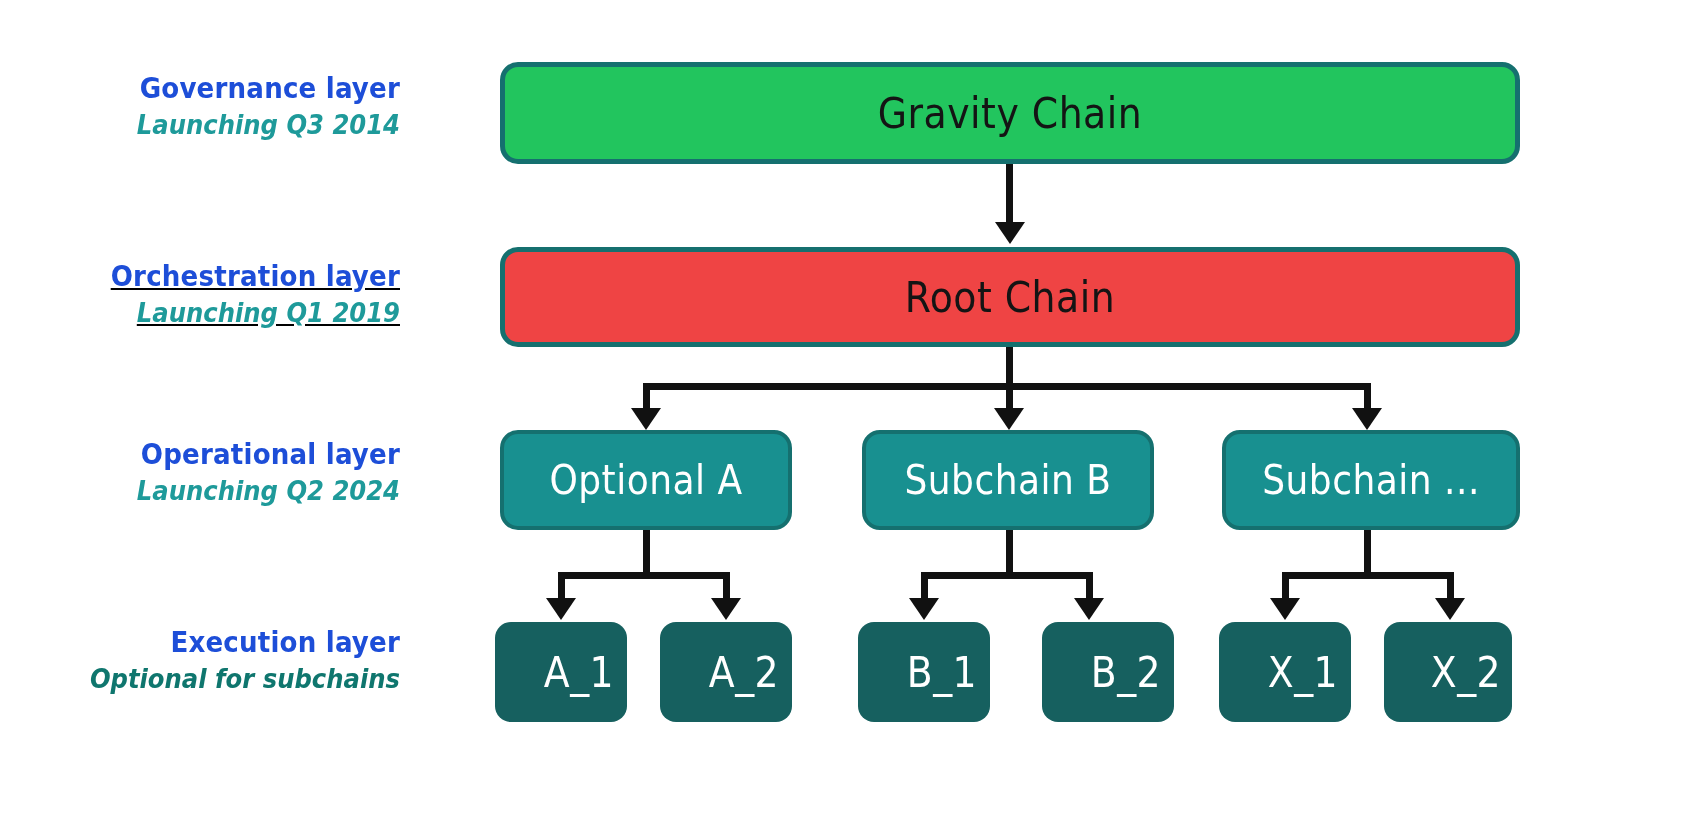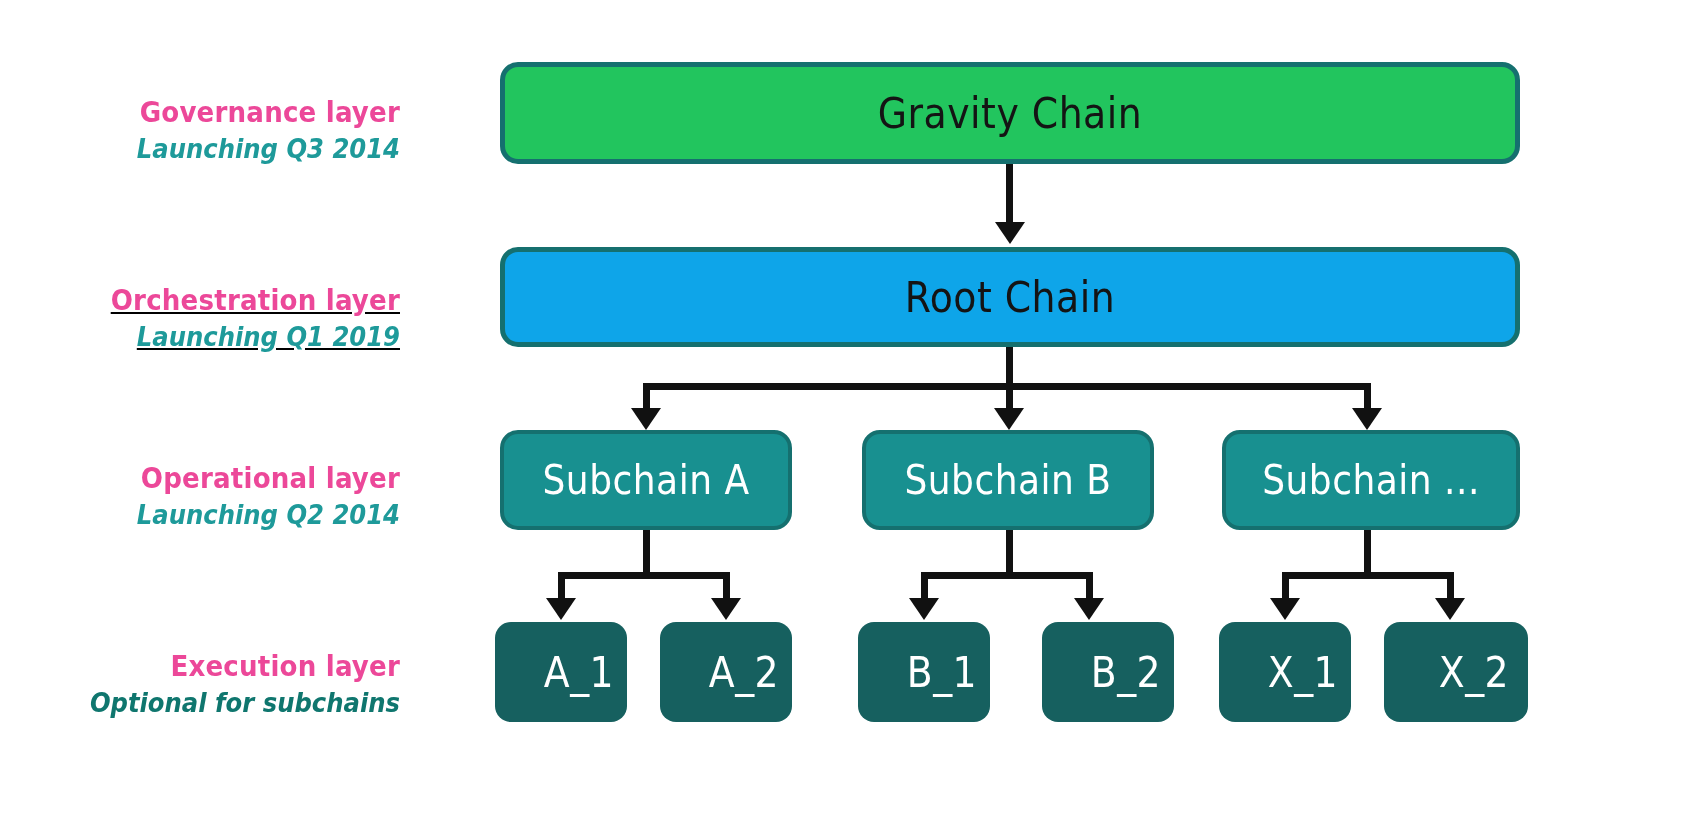--- a/index.html
+++ b/index.html
@@ -14,25 +14,24 @@
   
   .layer-label{
     position:absolute;
     right:1286px;            
     text-align:right;
     white-space:nowrap;
   }
   .layer-title{
     font-size:29px;
     font-weight:bold;
-    color:#ec4899;
+    color:#1d4ed8;
     letter-spacing:.2px;
     line-height:1.15;
     font-stretch:condensed;
-    margin-top:24px;
   }
   .layer-sub{
     font-size:27px;
     font-style:italic;
     font-weight:bold;
     color:#1e9a9a;
     line-height:1.2;
     margin-top:4px;
     font-stretch:condensed;
   }
@@ -63,21 +62,21 @@
   .node.gravity{
     left:500px;top:62px;width:1020px;height:102px;
     background:#22c55e;
     border:5px solid #15706f;
     border-radius:18px;
   }
   .node.gravity .node-text{color:#141414;font-size:42px;}
 
   .node.root{
     left:500px;top:247px;width:1020px;height:100px;
-    background:#0ea5e9;
+    background:#ef4444;
     border:5px solid #15706f;
     border-radius:18px;
   }
   .node.root .node-text{color:#141414;font-size:42px;}
 
   .node.subchain{
     top:430px;height:100px;
     background:#189090;
     border:4px solid #15706f;
     border-radius:18px;
@@ -93,21 +92,21 @@
     border:none;
     border-radius:16px;
     padding-left:36px;
   }
   .node.leaf .node-text{color:#ffffff;font-size:42px;}
   .lf-0{left:495px;width:132px;}
   .lf-1{left:660px;width:132px;}
   .lf-2{left:858px;width:132px;}
   .lf-3{left:1022px;width:132px;margin-left:20px;}
   .lf-4{left:1219px;width:132px;}
-  .lf-5{left:1384px;width:144px;}
+  .lf-5{left:1384px;width:128px;}
 
   
   .conn{position:absolute;background:#111111;}
   .vline{width:7px;}
   .hline{height:7px;}
   .arrowhead{
     position:absolute;
     width:0;height:0;
     border-left:15px solid transparent;
     border-right:15px solid transparent;
@@ -124,21 +123,21 @@
     <div class="layer-sub">Launching Q3 2014</div>
   </div>
 
   <div class="layer-label lbl-orchestration">
     <div class="layer-title">Orchestration layer</div>
     <div class="layer-sub">Launching Q1 2019</div>
   </div>
 
   <div class="layer-label lbl-operational">
     <div class="layer-title">Operational layer</div>
-    <div class="layer-sub">Launching Q2 2014</div>
+    <div class="layer-sub">Launching Q2 2024</div>
   </div>
 
   <div class="layer-label lbl-execution">
     <div class="layer-title">Execution layer</div>
     <div class="layer-sub muted">Optional for subchains</div>
   </div>
 
   <div class="node gravity">
     <span class="node-text">Gravity Chain</span>
   </div>
@@ -156,21 +155,21 @@
   <div class="conn vline" style="left:643px;top:383px;height:32px;"></div>
   <div class="arrowhead" style="left:631px;top:408px;"></div>
 
   <div class="conn vline" style="left:1006px;top:383px;height:32px;"></div>
   <div class="arrowhead" style="left:994px;top:408px;"></div>
 
   <div class="conn vline" style="left:1364px;top:383px;height:32px;"></div>
   <div class="arrowhead" style="left:1352px;top:408px;"></div>
 
   <div class="node subchain sc-0">
-    <span class="node-text">Subchain A</span>
+    <span class="node-text">Optional A</span>
   </div>
   <div class="node subchain sc-2">
     <span class="node-text">Subchain ...</span>
   </div>
   <div class="node subchain sc-1">
     <span class="node-text">Subchain B</span>
   </div>
 
   <div class="conn vline" style="left:643px;top:530px;height:45px;"></div>
   <div class="conn hline" style="left:558px;top:572px;width:172px;"></div>

